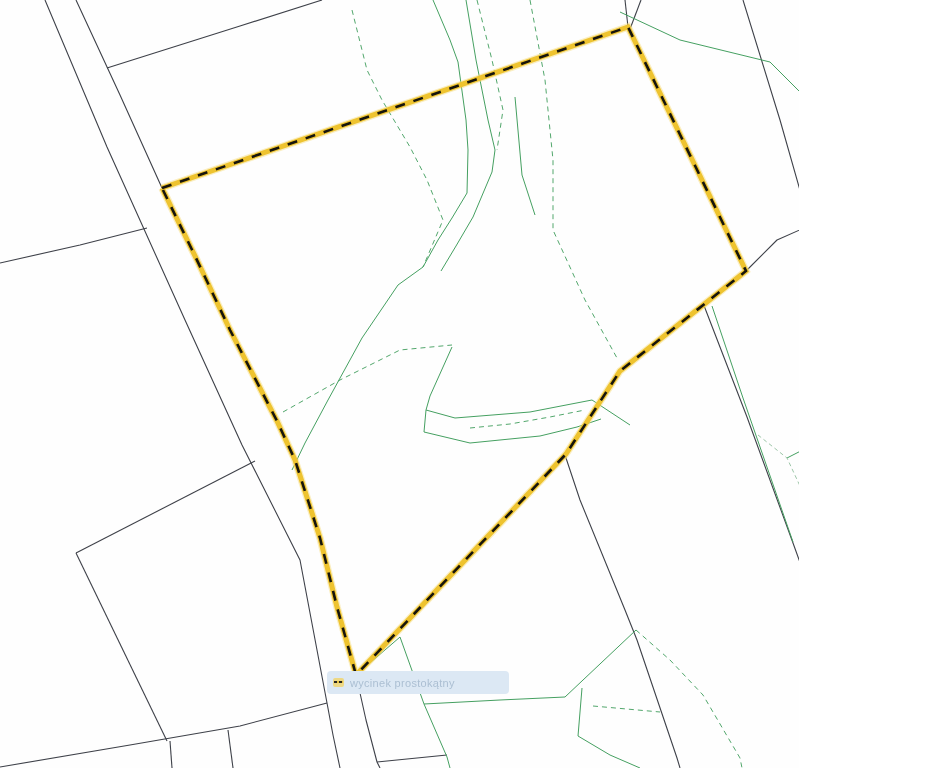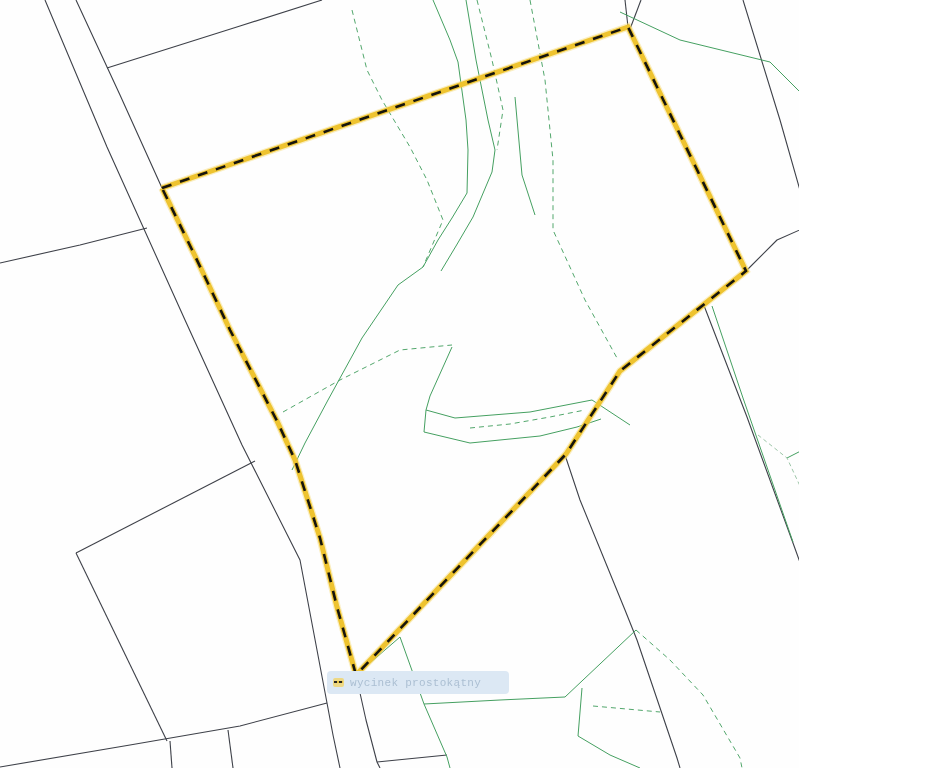--- a/index.html
+++ b/index.html
@@ -1,21 +1,21 @@
 <!DOCTYPE html>
 <html><head>
 <meta charset="utf-8">
 <style>
   html,body{margin:0;padding:0;background:#ffffff;}
   #viewport{
     position:relative;
     width:799px;height:768px;
     overflow:hidden;
     background:#fefefe;
-    font-family:Liberation Mono, monospace;
+    font-family:Liberation Sans, sans-serif;
   }
   #map-svg{position:absolute;left:0;top:0;}
   #tooltip{
     position:absolute;
     display:flex;align-items:center;gap:6px;
     border-radius:4px;
     padding:0 10px 0 6px;
     box-sizing:border-box;
     pointer-events:none;
   }

